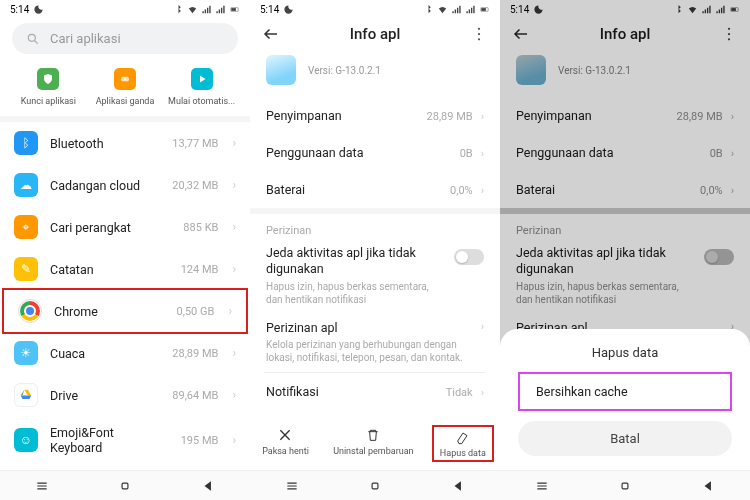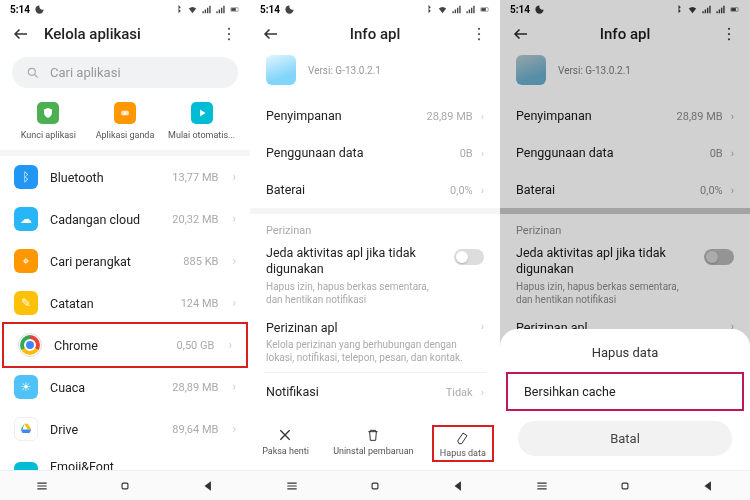--- a/index.html
+++ b/index.html
@@ -2,21 +2,21 @@
 <html><head>
 <meta charset="utf-8">
 <style>
   * { box-sizing: border-box; margin: 0; padding: 0; }
   body { font-family: -apple-system, Roboto, "Segoe UI", sans-serif; background: #fff; }
   .container { display: flex; width: 750px; height: 500px; }
   .phone { width: 250px; height: 500px; position: relative; background: #fff; overflow: hidden; }
   .phone.dimmed .screen-content { filter: brightness(0.82); pointer-events: none; }
 
   .status-bar { display: flex; justify-content: space-between; align-items: center; padding: 4px 10px 2px; font-size: 10px; color: #000; }
-  .status-left { font-weight: 700; display:flex; align-items:center; gap:4px;}
+  .status-left { font-weight: 400; display:flex; align-items:center; gap:4px;}
   .status-right { display: flex; gap: 3px; align-items: center; }
   .status-right svg, .status-left svg { width: 11px; height: 11px; }
 
   .header { display: flex; align-items: center; padding: 8px 12px; gap: 14px; }
   .header .title { flex: 1; text-align: center; font-size: 15px; font-weight: 500; color: #222; }
   .header svg { width: 18px; height: 18px; }
 
   .search-pill { margin: 6px 12px 10px; background: #f1f2f3; border-radius: 20px; padding: 8px 14px; display: flex; align-items: center; gap: 10px; color: #999; font-size: 13px; }
   .search-pill svg { width: 14px; height: 14px; }
 
@@ -72,21 +72,21 @@
 
   .bottom-actions { position:absolute; bottom:30px; left:0; right:0; display:flex; justify-content:space-around; padding:8px 0; background:#fff;}
   .action-btn { display:flex; flex-direction:column; align-items:center; gap:3px; font-size:9px; color:#555; padding:2px 6px;}
   .action-btn.hl { border:2px solid #d91e1e; }
   .action-btn svg { width:16px; height:16px; }
 
   .sheet-backdrop { position:absolute; inset:0; background:rgba(0,0,0,.18); }
   .sheet { position:absolute; bottom:30px; left:0; right:0; background:#fff; border-radius:18px 18px 0 0; padding:16px 0 10px; }
   .sheet-title { text-align:center; font-size:13px; color:#333; padding-bottom:12px;}
   .sheet-item { padding:12px 22px; font-size:12.5px; color:#222; }
-  .sheet-item.hl { border:2px solid #be185d; margin:0 6px; padding:10px 16px;}
+  .sheet-item.hl { border:2px solid #d946ef; margin:0 18px; padding:10px 16px;}
   .sheet-cancel { margin:10px 18px 4px; background:#f2f2f3; border-radius:20px; text-align:center; padding:10px; font-size:13px; color:#444;}
 
   .chrome-ring { width:20px; height:20px; border-radius:50%; background: conic-gradient(#ea4335 0 120deg,#fbbc05 120deg 240deg,#34a853 240deg 360deg); display:flex; align-items:center; justify-content:center;}
   .chrome-ring::after{ content:''; width:8px; height:8px; border-radius:50%; background:#4285f4; border:2px solid #fff;}
 </style>
 </head>
 <body>
 
 <div class="container">
 
@@ -109,31 +109,20 @@
             <path fill="#444" d="M3 20h3v-4H3zm5 0h3v-8H8zm5 0h3V8h-3zm5 0h3V4h-3z"></path>
           </svg>
         <svg viewBox="0 0 24 24">
             <path fill="#444" d="M3 20h3v-4H3zm5 0h3v-8H8zm5 0h3V8h-3zm5 0h3V4h-3z"></path>
           </svg>
         <svg viewBox="0 0 24 24">
             <rect x="4" y="8" width="16" height="8" rx="1" fill="none" stroke="#444"></rect>
             <rect x="5" y="9" width="10" height="6" fill="#444"></rect>
           </svg>
       </div>
-    </div>
-    <div class="header">
-      <svg viewBox="0 0 24 24">
-          <path fill="none" stroke="#333" stroke-width="2" d="M20 12H4m6-6l-6 6 6 6"></path>
-        </svg>
-      <div class="title" style="text-align:left;">Kelola aplikasi</div>
-      <svg viewBox="0 0 24 24">
-          <circle cx="12" cy="5" r="1.5" fill="#555"></circle>
-          <circle cx="12" cy="12" r="1.5" fill="#555"></circle>
-          <circle cx="12" cy="19" r="1.5" fill="#555"></circle>
-        </svg>
     </div>
     <div class="search-pill">
       <svg viewBox="0 0 24 24">
           <circle cx="10" cy="10" r="6" fill="none" stroke="#aaa" stroke-width="2"></circle>
           <path stroke="#aaa" stroke-width="2" d="M15 15l5 5"></path>
         </svg>
       <span>Cari aplikasi</span>
     </div>
     <div class="quick-row">
       <div class="quick-item">

